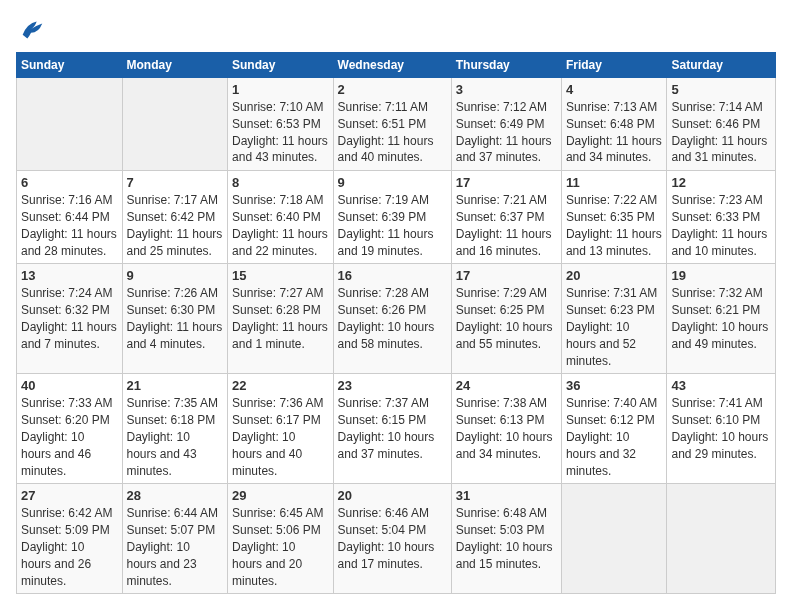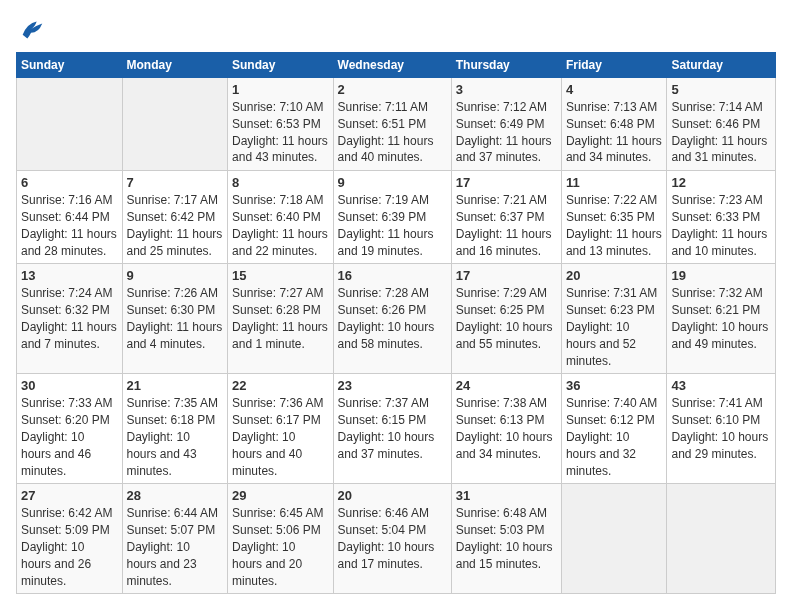--- a/index.html
+++ b/index.html
@@ -204,21 +204,21 @@
           <span class="day-num">20</span>
           <div class="day-info">Sunrise: 7:31 AM<br>Sunset: 6:23 PM<br>Daylight: 10 hours and 52 minutes.</div>
         </td>
         <td>
           <span class="day-num">19</span>
           <div class="day-info">Sunrise: 7:32 AM<br>Sunset: 6:21 PM<br>Daylight: 10 hours and 49 minutes.</div>
         </td>
       </tr>
       <tr>
         <td>
-          <span class="day-num">30</span>
+          <span class="day-num">40</span>
           <div class="day-info">Sunrise: 7:33 AM<br>Sunset: 6:20 PM<br>Daylight: 10 hours and 46 minutes.</div>
         </td>
         <td>
           <span class="day-num">21</span>
           <div class="day-info">Sunrise: 7:35 AM<br>Sunset: 6:18 PM<br>Daylight: 10 hours and 43 minutes.</div>
         </td>
         <td>
           <span class="day-num">22</span>
           <div class="day-info">Sunrise: 7:36 AM<br>Sunset: 6:17 PM<br>Daylight: 10 hours and 40 minutes.</div>
         </td>

